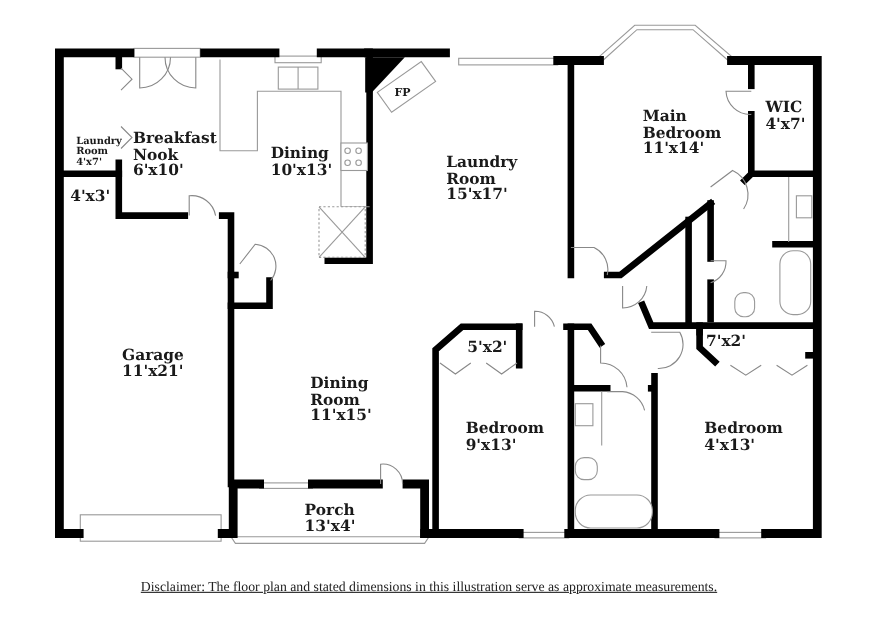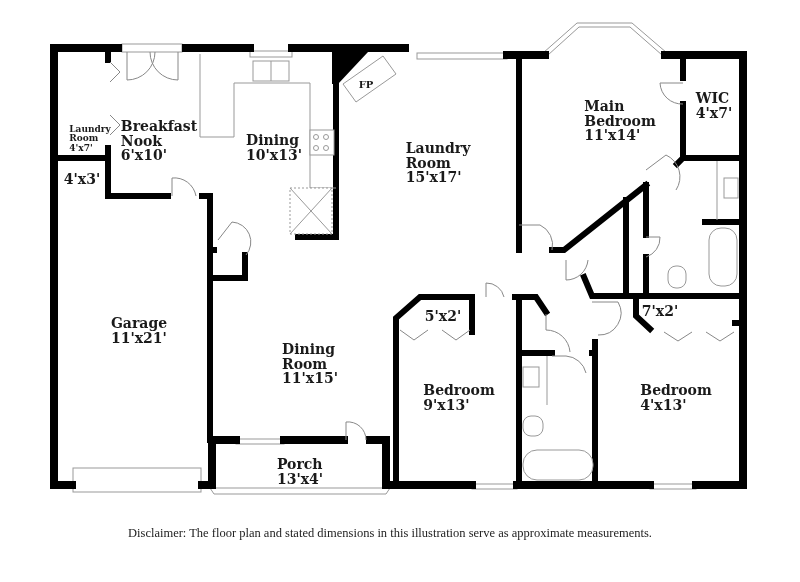--- a/index.html
+++ b/index.html
@@ -7,21 +7,21 @@
   #plan { position: absolute; left: 0; top: 0; width: 800px; height: 582px; }
   .wall { stroke: #000; stroke-width: 8; stroke-linecap: square; fill: none; }
   .wall-thin { stroke: #000; stroke-width: 6; stroke-linecap: square; fill: none; }
   .fix { stroke: #999; stroke-width: 1; fill: #fff; }
   .fix-line { stroke: #999; stroke-width: 1; fill: none; }
   .door { stroke: #888; stroke-width: 1; fill: none; }
   .win { fill: #fff; stroke: #999; stroke-width: 1; }
   .label { position: absolute; text-align: left; font-weight: bold; color: #1a1a1a; line-height: 1.05; white-space: nowrap; transform: translateX(-50%); }
   .lbl-lg { font-size: 14px; }
   .lbl-sm { font-size: 9px; }
-  .disclaimer { position: absolute; left: 0; width: 780px; top: 525px; text-align: center; font-family: "Liberation Serif", serif; font-size: 12.5px; line-height: 16px; color: #222; }
+  .disclaimer { position: absolute; left: 0; width: 780px; top: 525px; text-align: center; font-family: "Liberation Serif", serif; font-size: 12.5px; line-height: 16px; color: #222; text-decoration: underline; }
 </style>
 </head>
 <body>
 
 <svg id="plan" viewBox="0 0 800 582" xmlns="http://www.w3.org/2000/svg">
 
   <g>
     <rect class="win" x="122" y="44" width="60" height="8"></rect>
     <rect class="win" x="250" y="51" width="42" height="6"></rect>
     <rect class="win" x="417" y="53" width="90" height="6"></rect>

